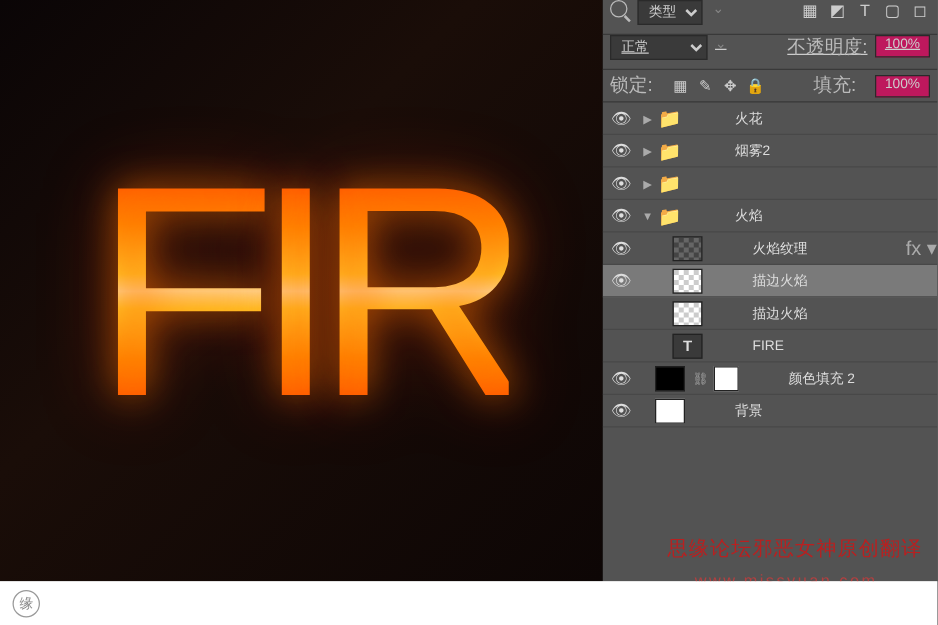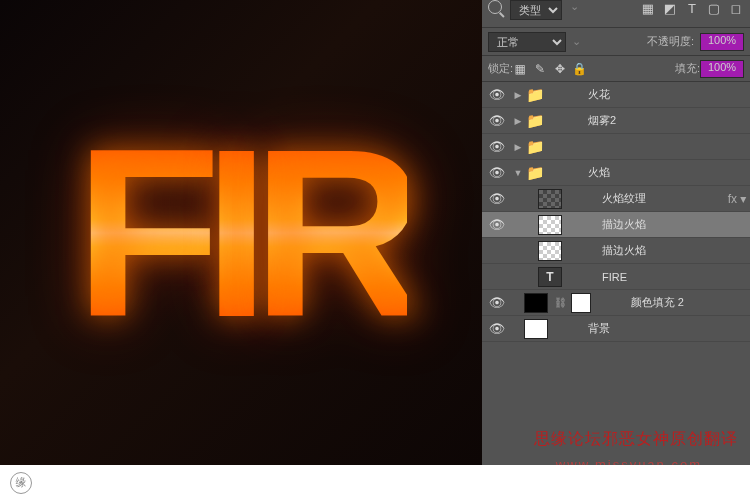--- a/index.html
+++ b/index.html
@@ -1,56 +1,56 @@
 <!DOCTYPE html>
 <html><head>
 <meta charset="utf-8">
 <style>
 * { margin: 0; padding: 0; box-sizing: border-box; font-family: "Microsoft YaHei", sans-serif; }
 body { width: 750px; height: 500px; background: #f0f0f0; overflow: hidden; position: relative; }
 .app { display: flex; width: 750px; height: 465px; background: #000; }
 .canvas { flex: 1; background: linear-gradient(135deg,#0a0506 0%,#1a0d08 40%,#0d0605 100%); position: relative; overflow: hidden; }
 .canvas .flames { position:absolute; inset:0; display:flex; align-items:center; justify-content:center; }
-.ftxt { font-size: 240px; font-weight: 700; letter-spacing: -18px; font-family: Impact, sans-serif;
+.ftxt { font-size: 240px; font-weight: 400; letter-spacing: -18px; font-family: Impact, sans-serif;
   background: linear-gradient(0deg,#2b1100 0%,#ff4a00 15%,#ff8c00 30%,#ffdd33 45%,#fff6b0 50%,#ffdd33 55%,#ff8c00 70%,#ff4a00 85%,#3a1400 100%);
   -webkit-background-clip: text; background-clip: text; color: transparent;
   text-shadow: 0 0 30px rgba(255,120,0,.6), 0 0 60px rgba(255,60,0,.4);
   filter: blur(0.4px);
 }
 .panel { width: 268px; background: #535353; color: #ccc; font-size: 11px; display:flex; flex-direction:column; }
 .topbar { height: 28px; display:flex; padding:0 6px; gap:8px; border-bottom:1px solid #393939; }
 .search-ico { width:14px; height:14px; border:1.5px solid #bbb; border-radius:50%; position:relative; }
 .search-ico::after { content:''; position:absolute; width:6px; height:1.5px; background:#bbb; bottom:-2px; right:-4px; transform:rotate(45deg); }
 .sel { background:#3a3a3a; border:1px solid #2a2a2a; color:#ccc; font-size:11px; height:20px; padding:0 4px; }
 .topicons { margin-left:auto; display:flex; gap:6px; }
 .ticon { width:16px; height:16px; display:flex; align-items:center; justify-content:center; color:#ccc; font-size:13px; }
-.blendrow { height:28px; display:flex; align-items:center; padding:0 6px; gap:6px; border-bottom:1px solid #393939; }
+.blendrow { height:28px; display:flex; padding:0 6px; gap:6px; border-bottom:1px solid #393939;text-decoration:underline; }
 .blendrow .sel { width:78px; }
-.lbl { color:#bbb; font-size:11px; }
-.pct { width:44px; height:18px; background:#a21caf; border:1px solid #2a2a2a; color:#ccc; text-align:center; font-size:11px; }
-.lockrow { height:26px; display:flex; align-items:center; padding:0 6px; gap:0; border-bottom:1px solid #393939; }
+.lbl { color:#bbb; font-size:15px; }
+.pct { width:44px; height:18px; background:#be185d; border:1px solid #2a2a2a; color:#ccc; text-align:center; font-size:11px; }
+.lockrow { height:26px; display:flex; align-items:center; padding:0 6px; gap:15px; border-bottom:1px solid #393939; }
 .lockset { display:flex; gap:6px; }
 .licon { width:14px; height:14px; display:flex; align-items:center; justify-content:center; font-size:12px; color:#ccc; }
 .layers { flex:1; overflow-y:auto; }
 .layer { display:flex; align-items:center; height:26px; border-bottom:1px solid #484848; }
 .layer.selected { background:#7a7a7a; }
 .eye { width:30px; display:flex; align-items:center; justify-content:center; color:#ddd; font-size:13px; }
 .indent { display:inline-block; }
 .tog { width:12px; color:#aaa; font-size:9px; display:inline-block; text-align:center; }
 .thumb { width:24px; height:20px; background:#333; border:1px solid #222; display:inline-flex; align-items:center; justify-content:center; margin-right:4px; }
 .thumb.folder { background:none; border:none; color:#888; font-size:15px; }
 .thumb.tex { background:repeating-conic-gradient(#444 0 25%,#666 0 50%) 0 0/8px 8px; }
 .thumb.checker { background:repeating-conic-gradient(#fff 0 25%,#ccc 0 50%) 0 0/8px 8px; }
 .thumb.text { background:#3a3a3a; color:#ddd; font-size:12px; font-weight:bold; }
 .thumb.black { background:#000; }
 .thumb.white { background:#fff; }
 .mask { width:20px; height:20px; background:#fff; border:1px solid #222; margin-left:2px; margin-right:4px; }
 .link { color:#aaa; font-size:10px; margin:0 2px; }
 .lname { flex:1; color:#ddd;margin-left:36px; }
-.fxcol { width:26px; text-align:center; color:#aaa; font-size:12px; }
+.fxcol { width:26px; text-align:center; color:#aaa; font-size:16px; }
 .watermark1 { position:absolute; right:12px; bottom:50px; color:#b92020; font-size:16px; font-weight:400; letter-spacing:1px; }
 .watermark2 { position:absolute; right:48px; bottom:28px; color:#b34040; font-size:13px; letter-spacing:2px; }
 .footer { position:absolute; bottom:0; left:0; width:750px; height:35px; background:#fff; display:flex; align-items:center; padding:0 10px; font-size:14px; color:#555; }
 .fcircle { width:22px; height:22px; border:1px solid #999; border-radius:50%; margin-right:6px; display:flex; align-items:center; justify-content:center; font-size:11px; color:#888; }
 </style>
 </head>
 <body>
 
 <div class="app">
   <div class="canvas">

